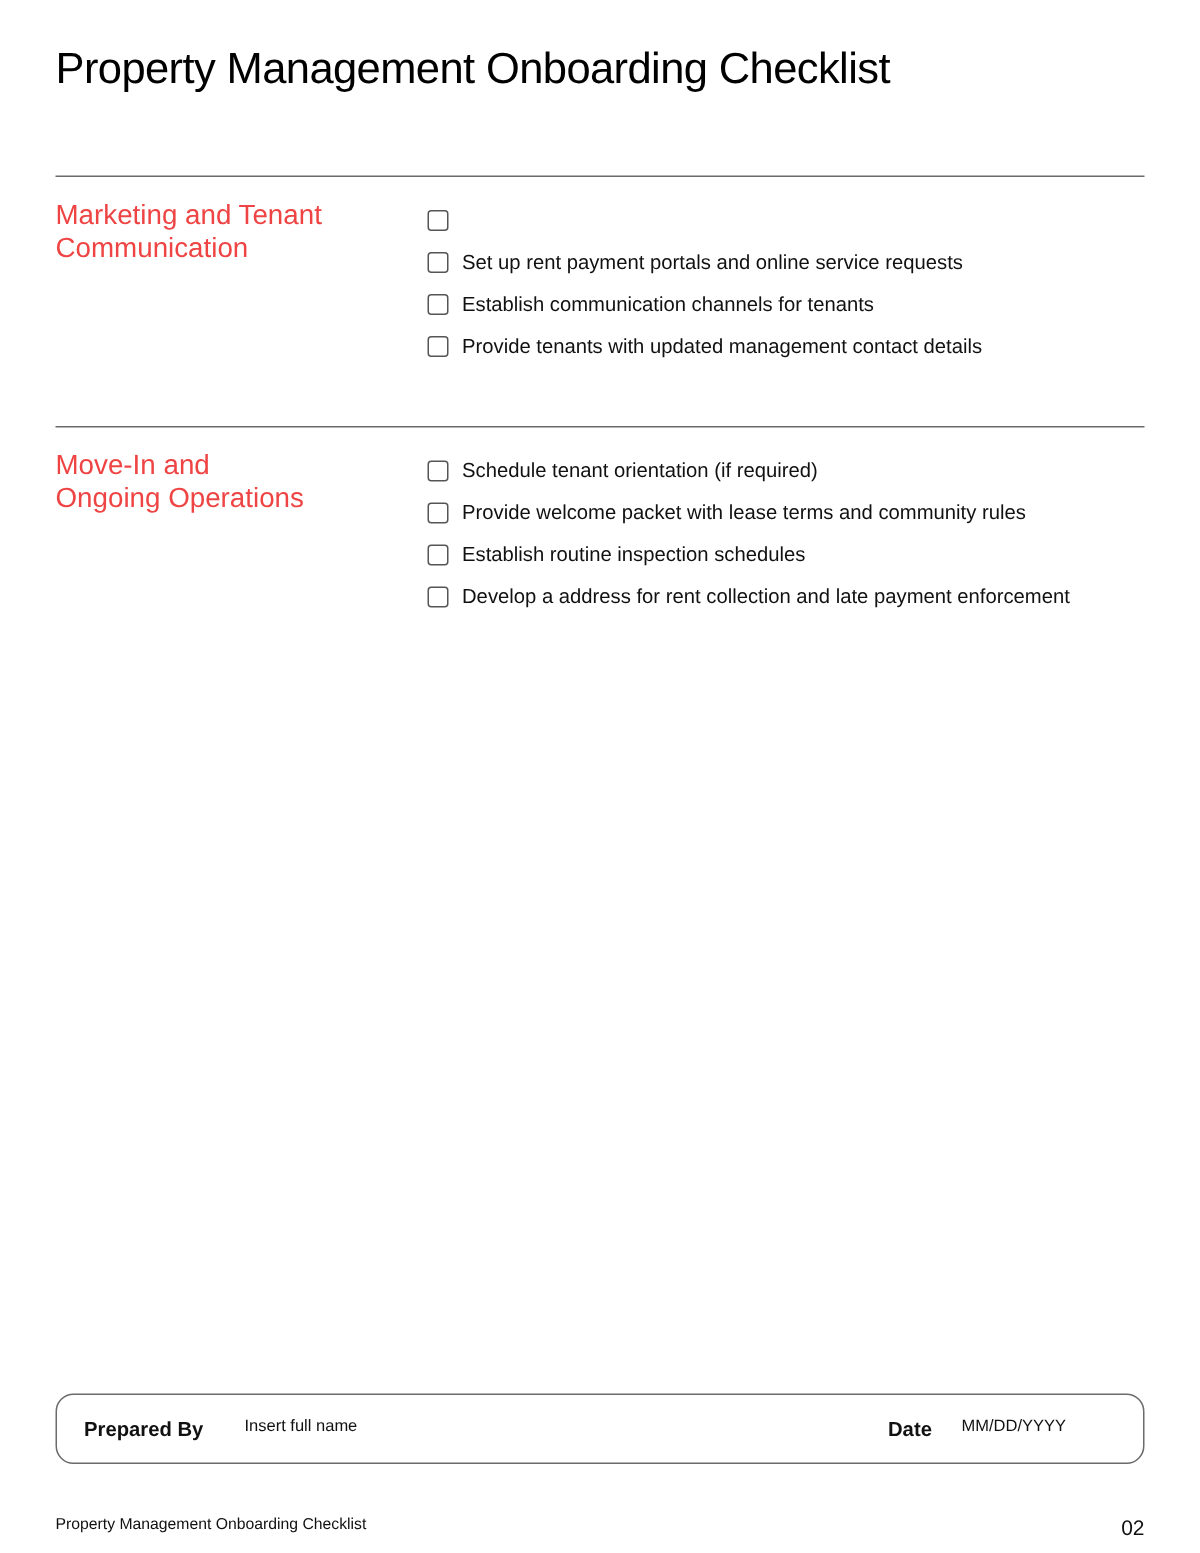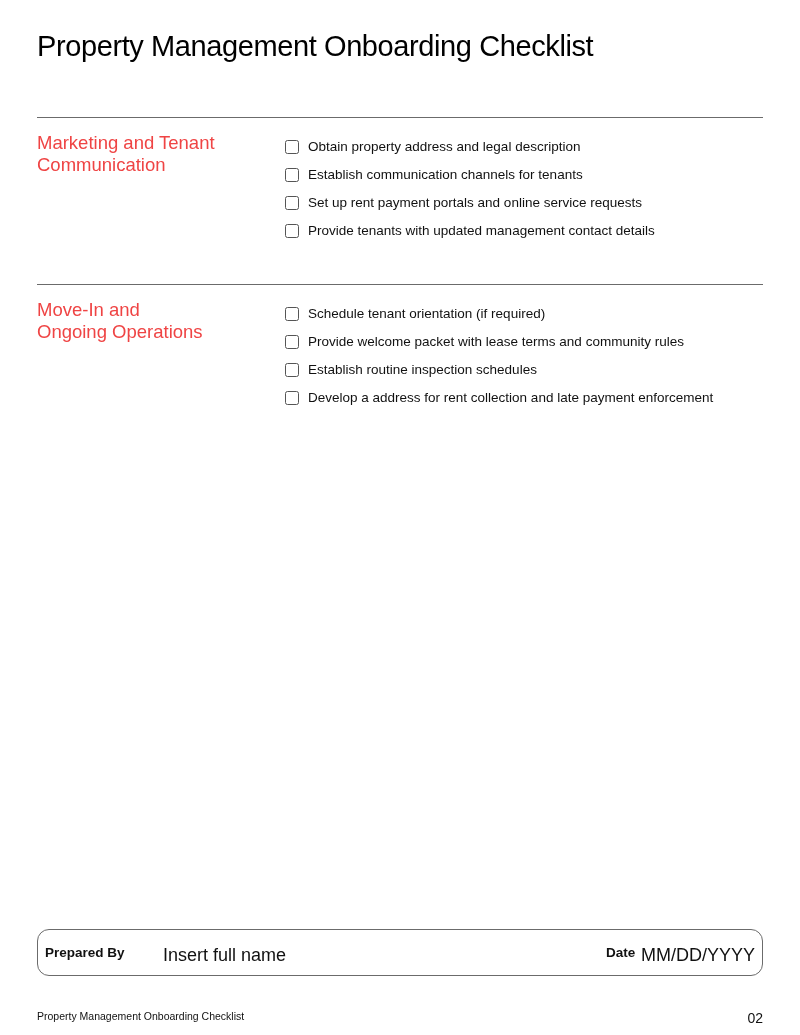--- a/index.html
+++ b/index.html
@@ -83,26 +83,26 @@
     .signoff .label {
       position: absolute;
       top: 15px;
       font-size: 13.5px;
       font-weight: 700;
       color: #111;
     }
     .signoff .value {
       position: absolute;
       top: 15px;
-      font-size: 18px;
+      font-size: 11px;
       color: #111;
     }
-    .prepared-label { left: 7px; }
+    .prepared-label { left: 18px; }
     .prepared-value { left: 125px; }
-    .date-label { left: 568px; }
+    .date-label { left: 554px; }
     .date-value { left: 603px; }
     .footer-left {
       position: absolute;
       left: 37px;
       top: 1010px;
       font-size: 10.5px;
       color: #111;
     }
     .footer-right {
       position: absolute;
@@ -120,29 +120,28 @@
   <h1 class="title">Property Management Onboarding Checklist</h1>
 
   <section class="section s1">
     <div class="section-title">
       <div>Marketing and Tenant</div>
       <div>Communication</div>
     </div>
     <ul class="items">
       <li class="item">
         <span class="checkbox"></span>
-        <span class="item-label">Obtain property address and legal description</span>
+      </li>
+      <li class="item">
+        <span class="checkbox"></span>
+        <span class="item-label">Set up rent payment portals and online service requests</span>
       </li>
       <li class="item">
         <span class="checkbox"></span>
         <span class="item-label">Establish communication channels for tenants</span>
-      </li>
-      <li class="item">
-        <span class="checkbox"></span>
-        <span class="item-label">Set up rent payment portals and online service requests</span>
       </li>
       <li class="item">
         <span class="checkbox"></span>
         <span class="item-label">Provide tenants with updated management contact details</span>
       </li>
     </ul>
   </section>
 
   <section class="section s2">
     <div class="section-title">

